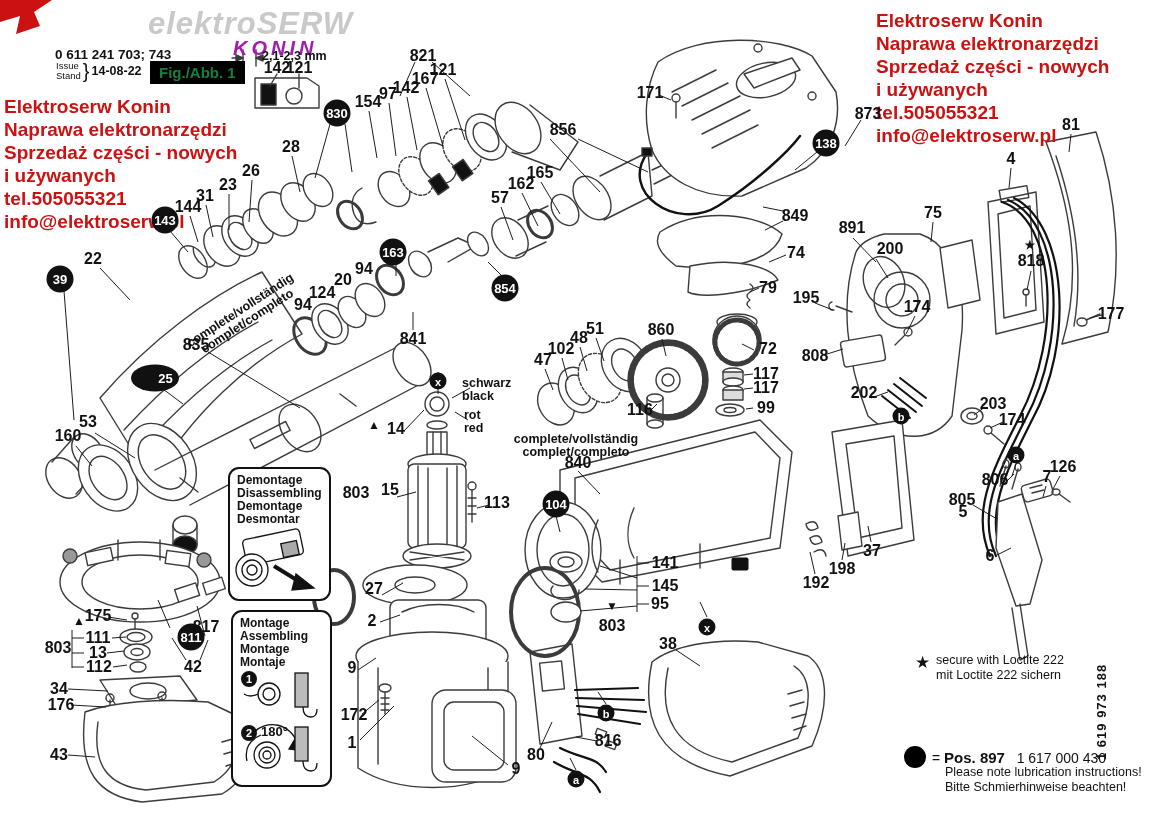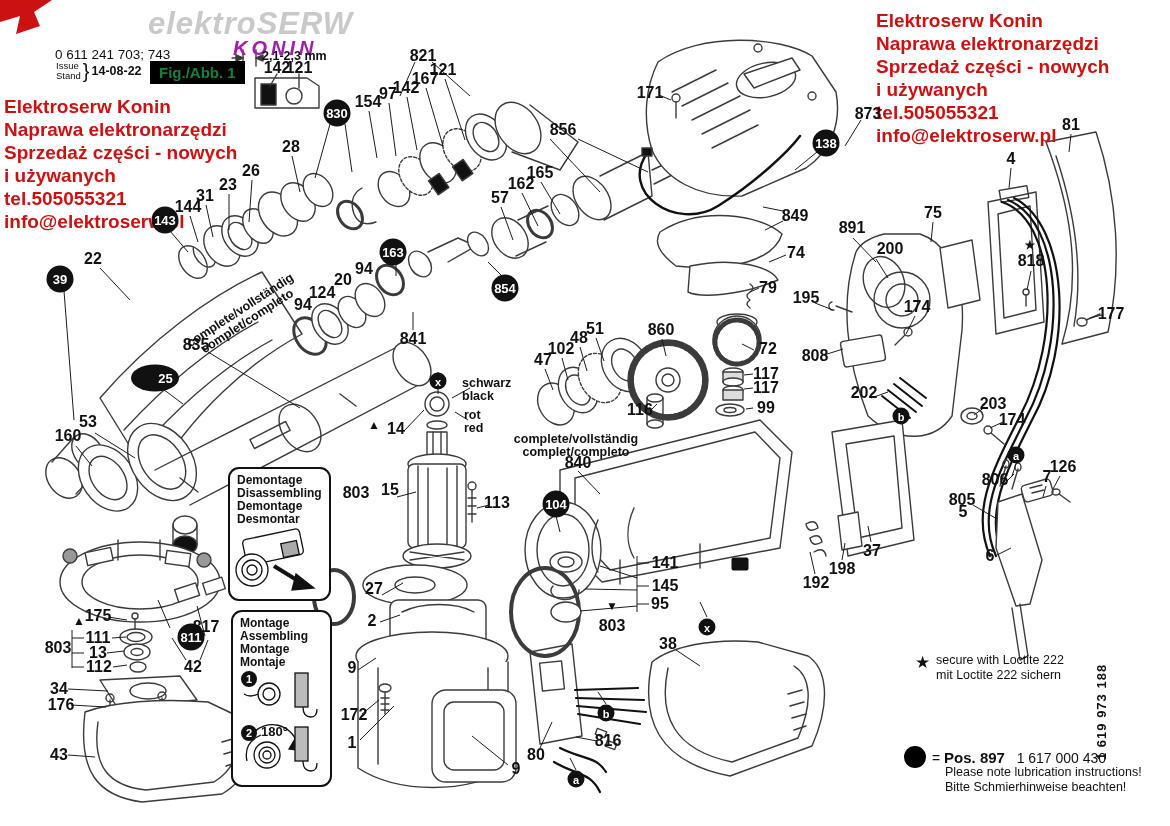--- a/index.html
+++ b/index.html
@@ -4,21 +4,21 @@
 <style>
   html,body{margin:0;padding:0;background:#fff;}
   .stage{position:relative;width:1170px;height:826px;background:#fff;overflow:hidden;
          font-family:"Liberation Sans",sans-serif;color:#111;}
   .art{position:absolute;left:0;top:0;}
   
   .logo-main{position:absolute;left:148px;top:6px;font-size:31px;font-weight:bold;font-style:italic;
              color:#c9c9c9;letter-spacing:1px;}
   .logo-sub{position:absolute;left:233px;top:37px;font-size:20px;font-weight:bold;font-style:italic;
             color:#a21caf;letter-spacing:4px;}
-  .hdr-part{position:absolute;left:55px;top:47px;font-size:13.5px;font-weight:normal;}
+  .hdr-part{position:absolute;left:55px;top:47px;font-size:13.5px;font-weight:bold;}
   .issue-wrap{position:absolute;left:56px;top:61px;display:flex;align-items:center;font-size:9.5px;line-height:10px;}
   .issue-brace{font-size:20px;font-weight:normal;margin:0 2px;}
   .issue-date{font-size:12.5px;font-weight:bold;}
   .fig-badge{position:absolute;left:150px;top:61px;background:#000;color:#15803d;font-size:15px;
              font-weight:bold;padding:3px 9px;}
   .contact{position:absolute;font-size:19px;font-weight:bold;line-height:23px;color:#cc1111;}
   .contact-left{left:4px;top:95px;}
   .contact-right{left:876px;top:9px;}
   
   .co{position:absolute;transform:translate(-50%,-50%);font-size:16px;font-weight:bold;

